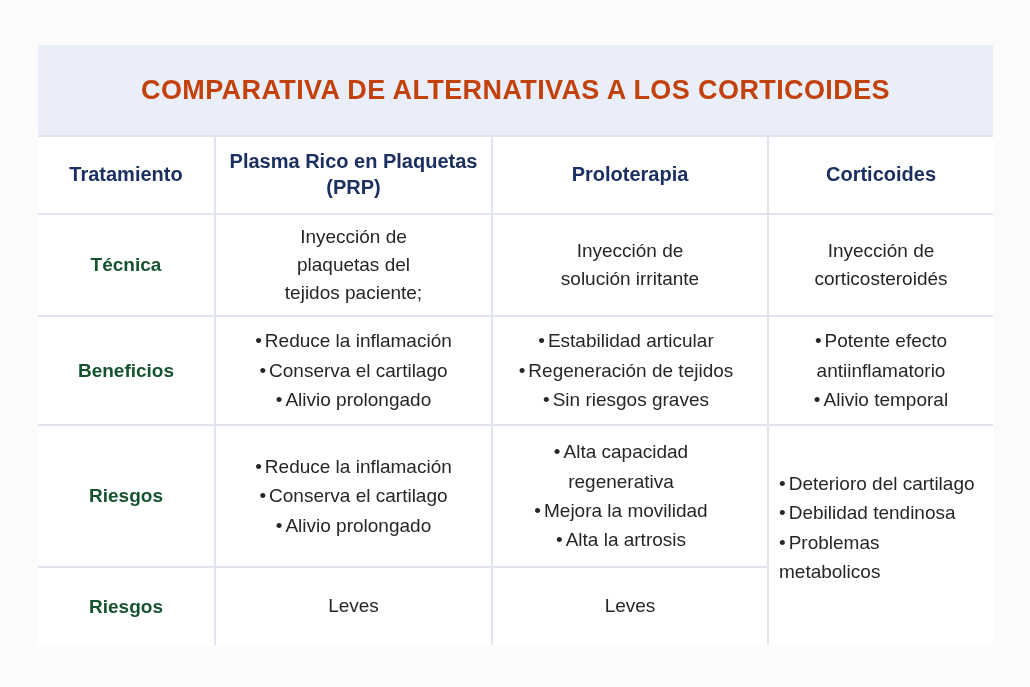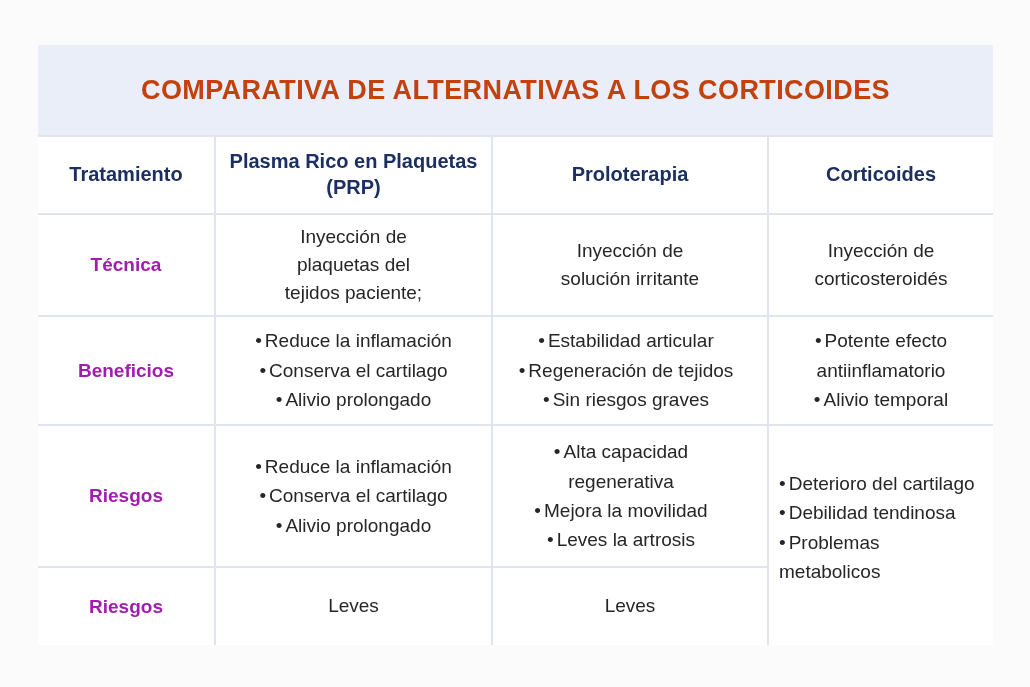--- a/index.html
+++ b/index.html
@@ -62,21 +62,21 @@
     justify-content:center;
     box-sizing:border-box;
     padding:4px 10px;
   }
   .cell.left-align{align-items:flex-end;}
   .cell.overflow{overflow:visible;justify-content:flex-start;}
 
   .rowhead{
     font-size:19px;
     font-weight:bold;
-    color:#a21caf;
+    color:#14532d;
     text-align:center;
     line-height:1.25;
   }
   .colhead{
     font-size:20px;
     font-weight:bold;
     color:#1b3061;
     text-align:center;
     line-height:1.3;
   }
@@ -188,21 +188,21 @@
       <ul class="bullets">
         <li><span class="dot">•</span><span>Reduce la inflamación</span></li>
         <li><span class="dot">•</span><span>Conserva el cartilago</span></li>
         <li><span class="dot">•</span><span>Alivio prolongado</span></li>
       </ul>
     </div>
     <div class="cell" style="left:455px;top:381px;width:256px;height:140px;">
       <ul class="bullets" style="max-width:215px;">
         <li><span class="dot">•</span><span>Alta capacidad regenerativa</span></li>
         <li><span class="dot">•</span><span>Mejora la movilidad</span></li>
-        <li><span class="dot">•</span><span>Leves la artrosis</span></li>
+        <li><span class="dot">•</span><span>Alta la artrosis</span></li>
       </ul>
     </div>
 
     <div class="cell left-align overflow" style="left:731px;top:420px;width:224px;height:180px;">
       <ul class="bullets ltr" style="max-width:212px;">
         <li><span class="dot">•</span><span>Deterioro del cartilago</span></li>
         <li><span class="dot">•</span><span>Debilidad tendinosa</span></li>
         <li><span class="dot">•</span><span>Problemas metabolicos</span></li>
       </ul>
     </div>

